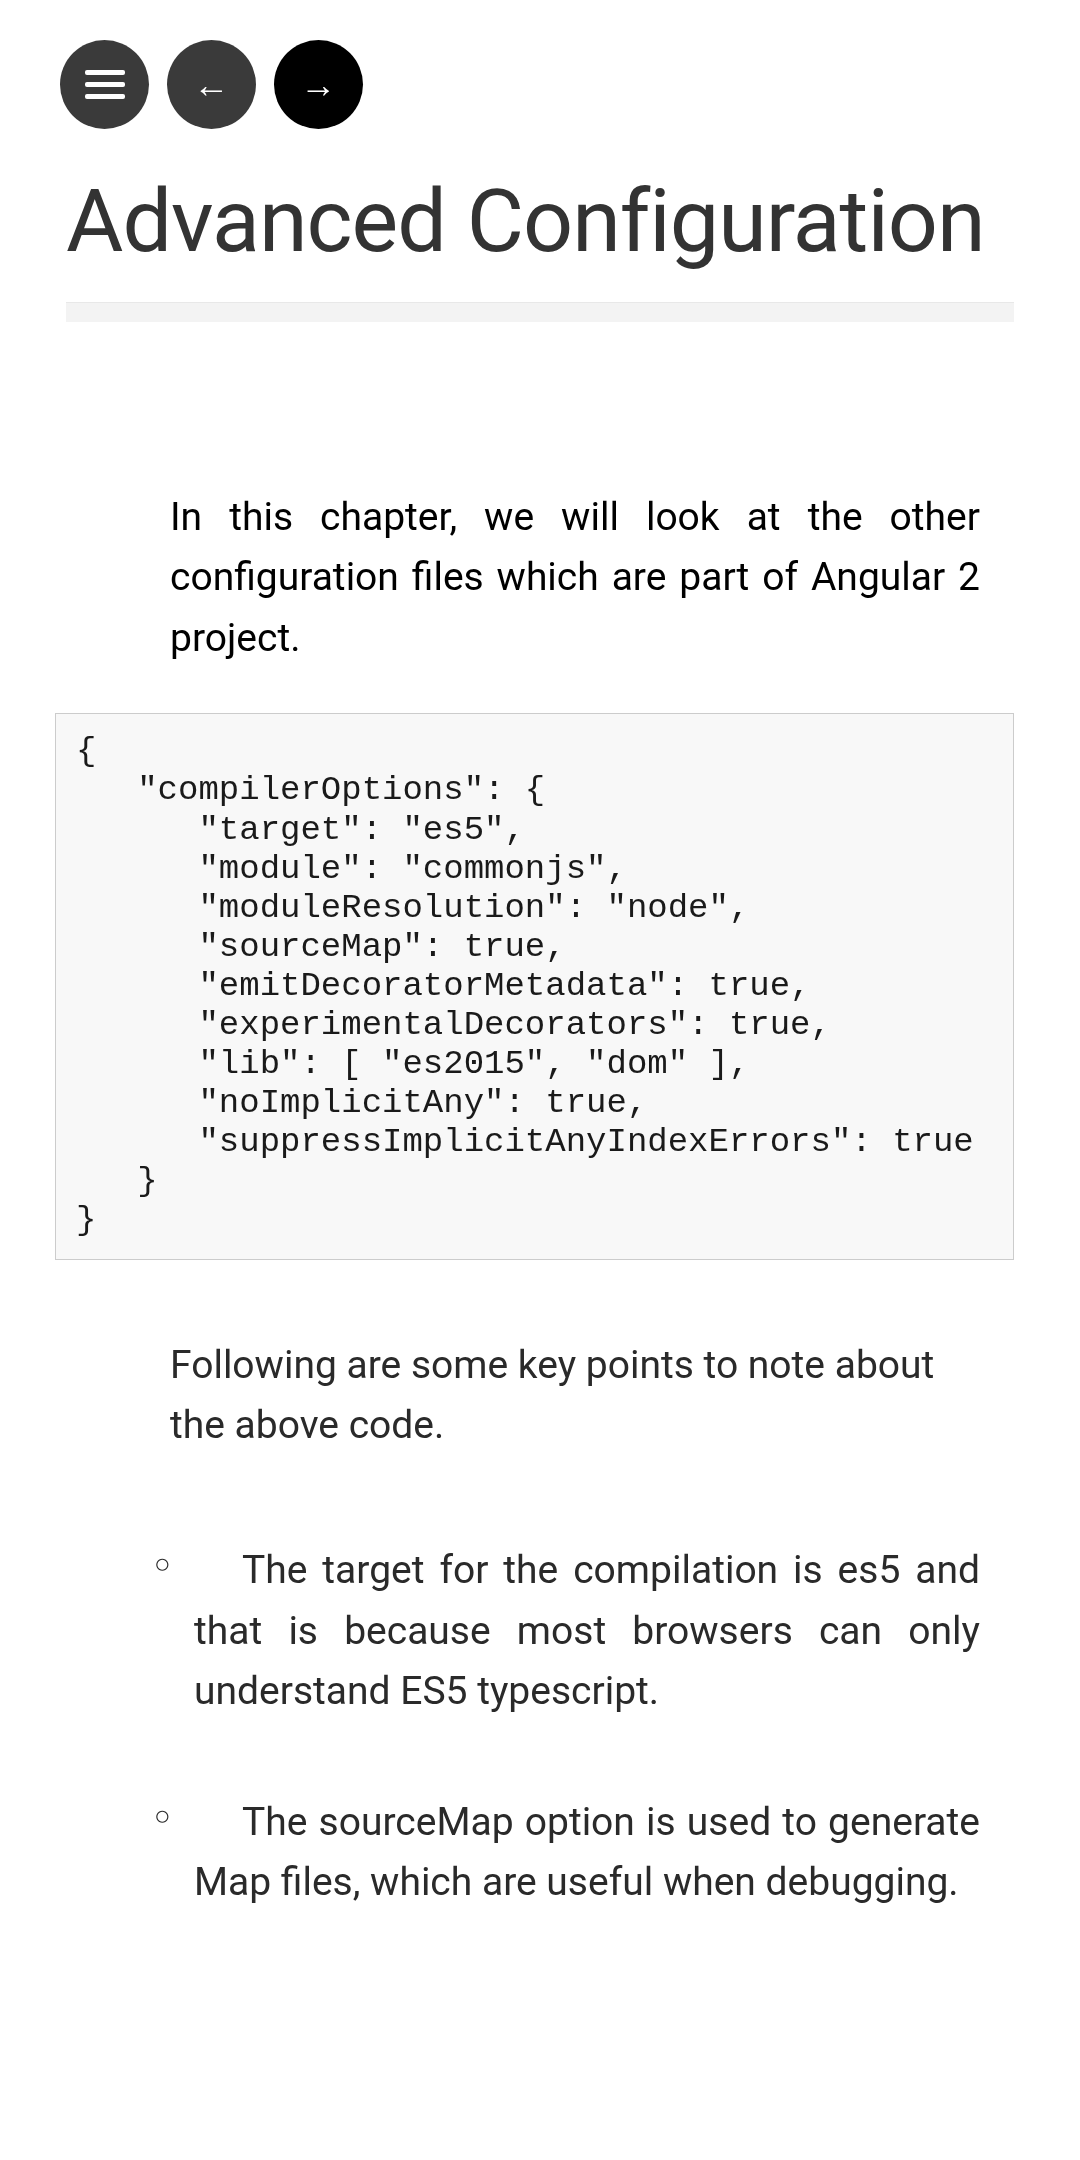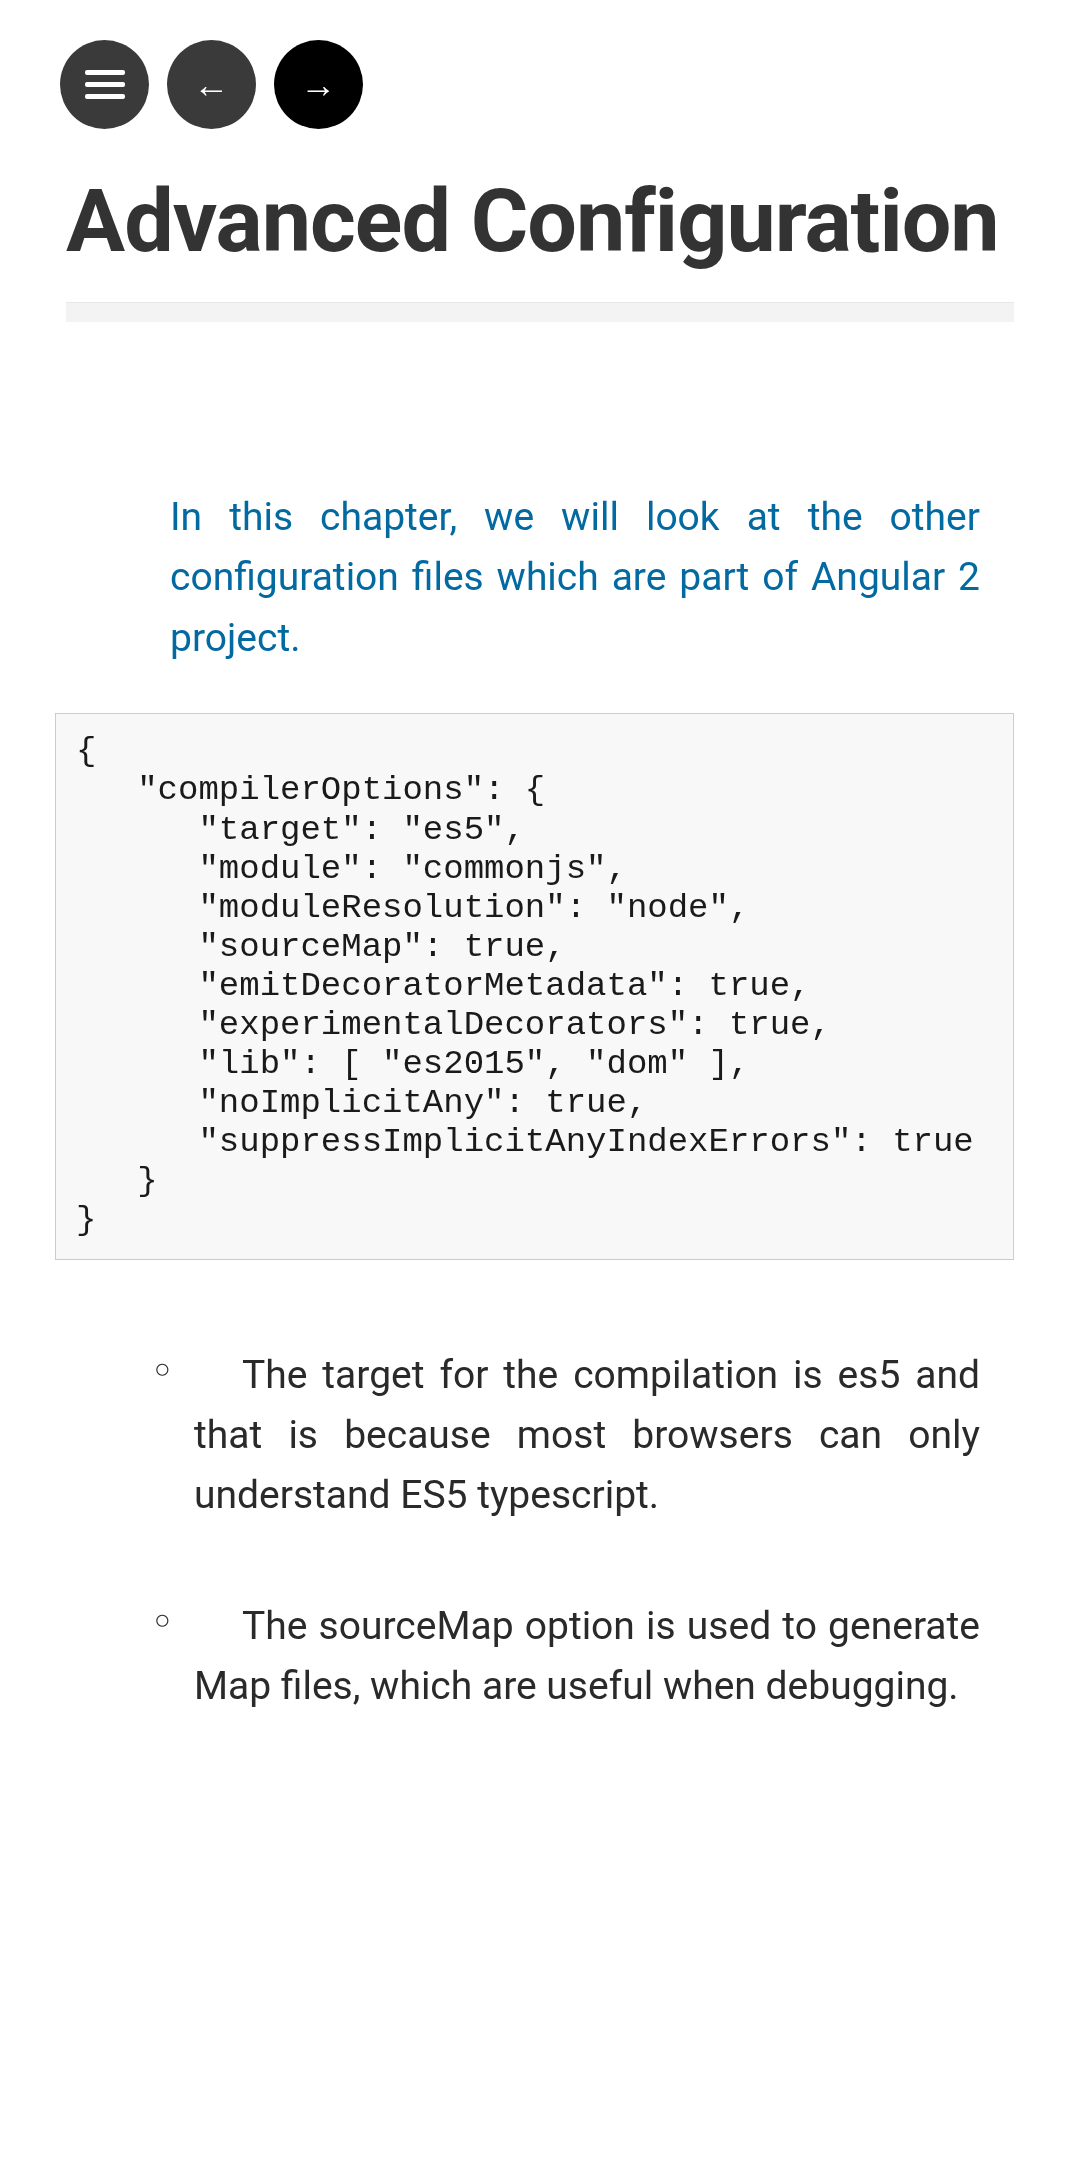--- a/index.html
+++ b/index.html
@@ -50,37 +50,37 @@
   }
   .hamburger span {
     display: block;
     width: 40px;
     height: 5px;
     background: #ffffff;
     border-radius: 2px;
   }
   .page-title {
     font-size: 88px;
-    font-weight: 700;
+    font-weight: 400;
     color: #333333;
     margin: 40px 0 8px 66px;
     letter-spacing: -1px;
   }
   .hr-line {
     margin: 30px 66px 0 66px;
     height: 20px;
     background: #f3f3f3;
     border-top: 1px solid #e8e8e8;
   }
   .content {
     padding: 165px 100px 0 170px;
   }
   .intro-text {
     font-size: 39px;
-    color: #0369a1;
+    color: #000000;
     line-height: 1.55;
     text-align: justify;
     font-weight: 400;
   }
   .section-heading {
     font-size: 48px;
     font-weight: 700;
     color: #1a1a1a;
     text-align: center;
     text-decoration: underline;
@@ -174,18 +174,19 @@
       "moduleResolution": "node",
       "sourceMap": true,
       "emitDecoratorMetadata": true,
       "experimentalDecorators": true,
       "lib": [ "es2015", "dom" ],
       "noImplicitAny": true,
       "suppressImplicitAnyIndexErrors": true
    }
 }</pre>
 
+  <p class="post-code-text">Following are some key points to note about the above code.</p>
 
   <ul class="bullet-list">
     <li><span class="bullet-first">The target for the compilation is es5 and that is because most browsers can only understand ES5 typescript.</span></li>
     <li><span class="bullet-first">The sourceMap option is used to generate Map files, which are useful when debugging.</span></li>
   </ul>
 </div>
 
 </body></html>

